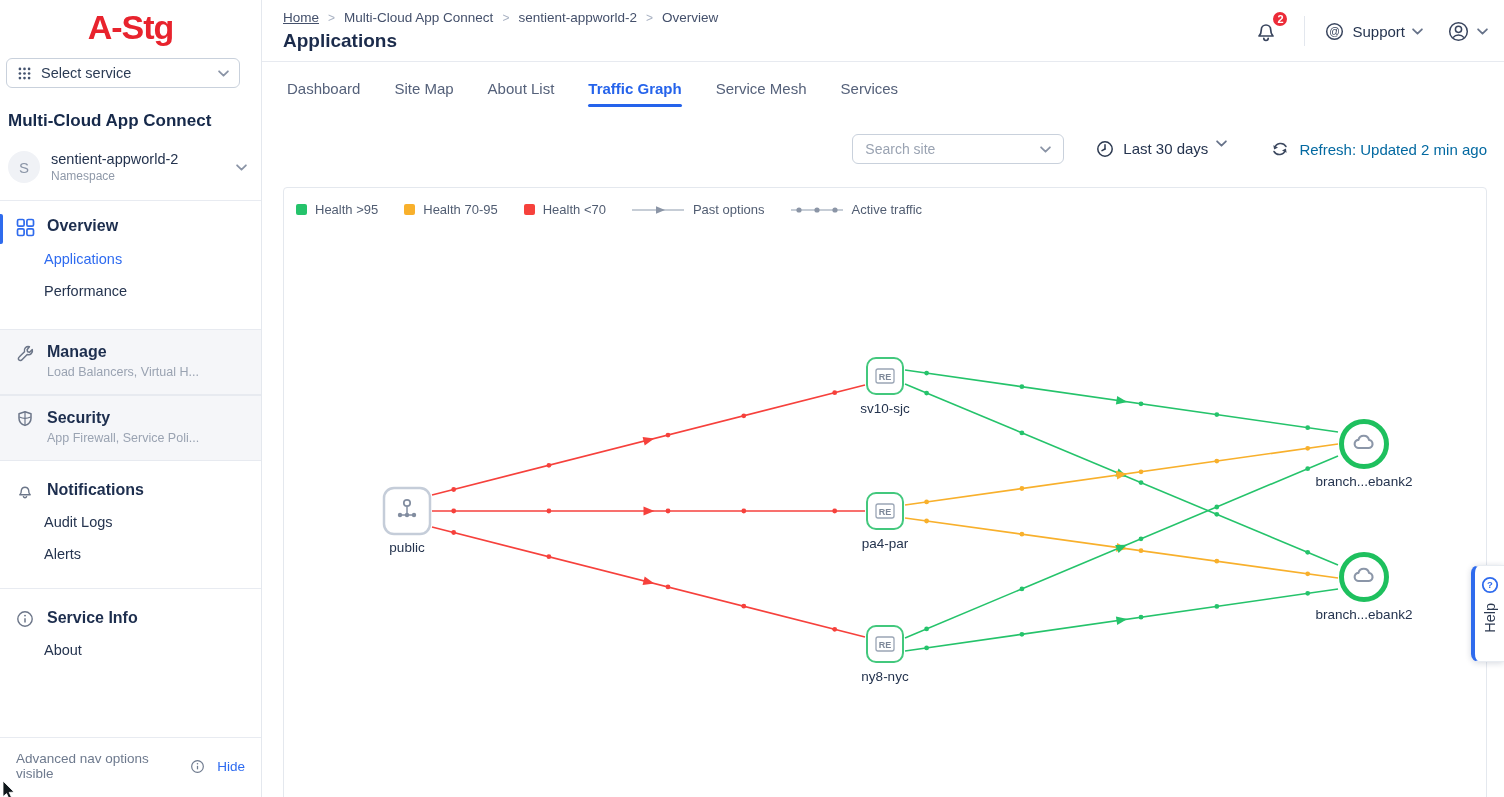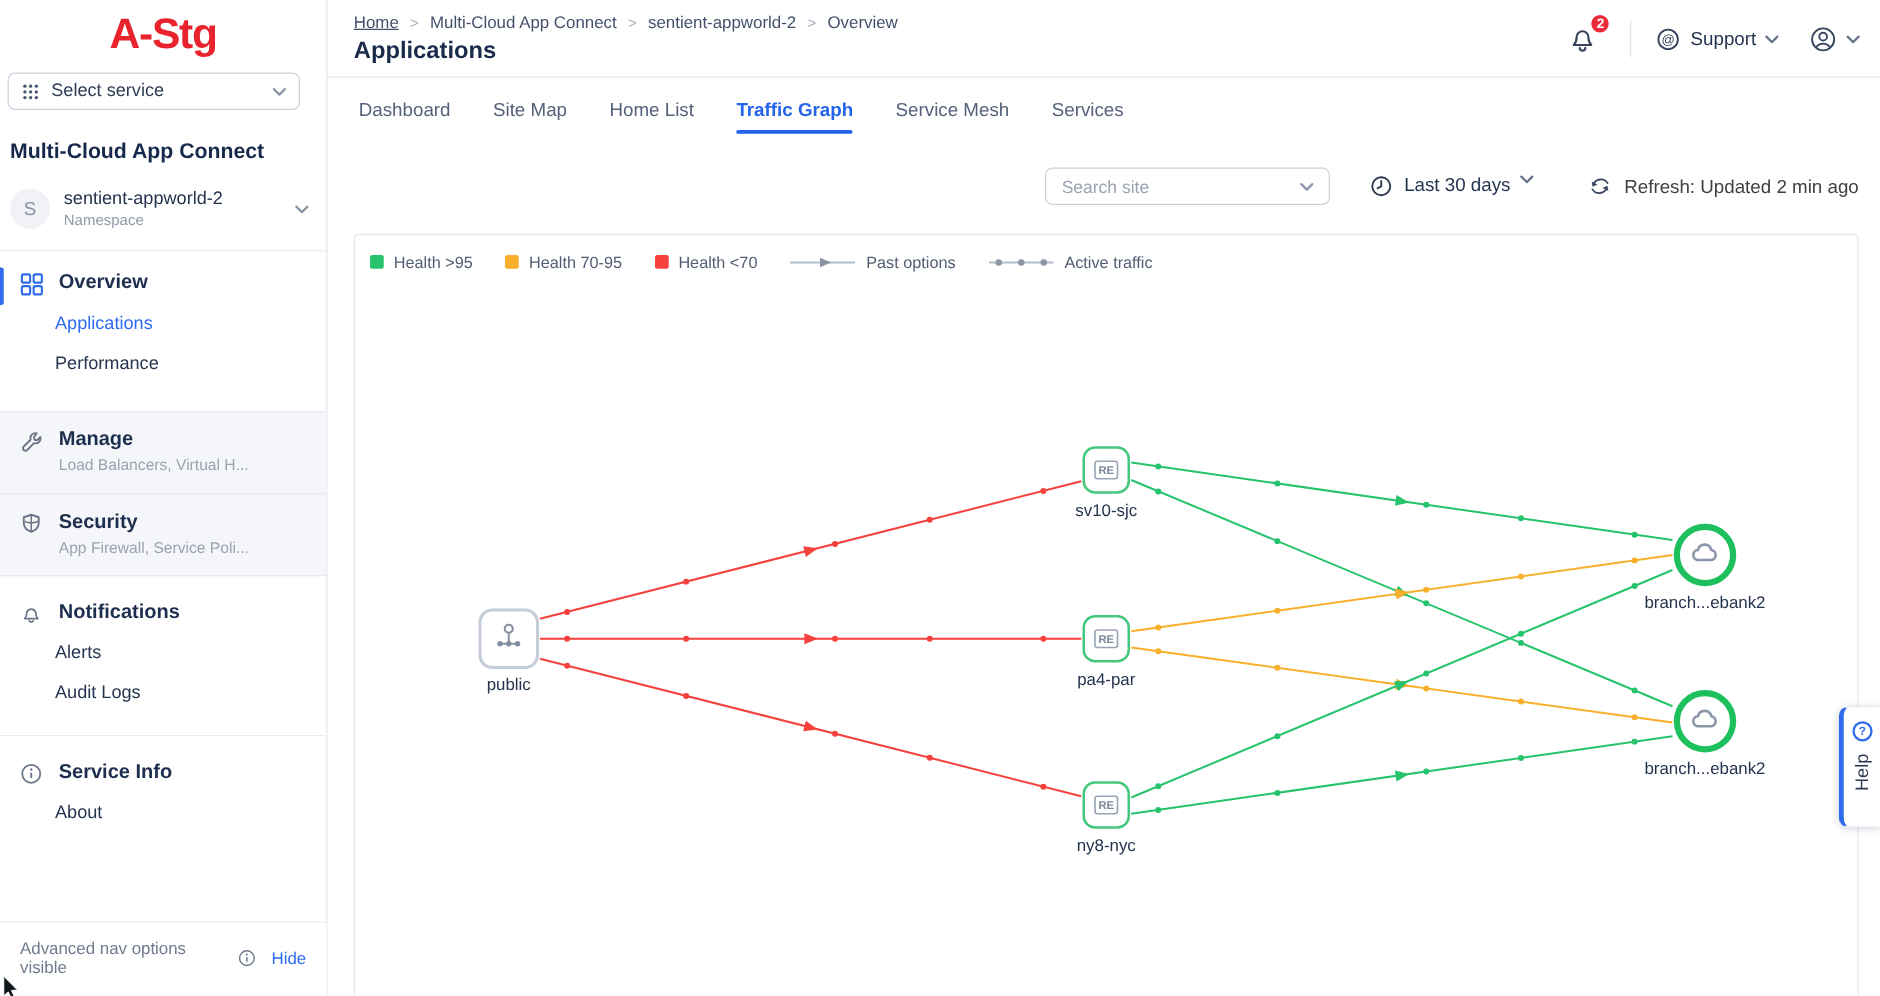--- a/index.html
+++ b/index.html
@@ -78,28 +78,28 @@
   .tabs { height:58px; display:flex; align-items:center; padding-left:25px; }
   .tab { font-size:15px; color:#55617a; margin-right:34px; cursor:pointer;
     position:relative; padding:6px 0 12px 0; }
   .tab.active { color:#2563eb; font-weight:700; }
   .tab.active::after { content:""; position:absolute; left:0; right:0; bottom:2px;
     height:3px; border-radius:2px; background:#2563eb; }
 
   
   .controls { margin-top:14px; height:30px; display:flex; align-items:center;
     justify-content:flex-end; padding-right:17px; }
-  .search-select { width:228px; height:30px; border:1px solid #c9d1dc; border-radius:6px;
+  .search-select { width:212px; height:30px; border:1px solid #c9d1dc; border-radius:6px;
     display:flex; align-items:center; padding:0 12px; cursor:pointer; background:#fff; }
   .search-select .ph { font-size:14px; color:#9aa3b2; }
   .search-select .chev { margin-left:auto; }
   .time-range { display:flex; align-items:flex-start; margin-left:32px; cursor:pointer; }
   .time-range .txt { font-size:15px; color:#25344f; margin:0 8px 0 9px; }
   .refresh { display:flex; align-items:center; margin-left:44px; cursor:pointer; }
-  .refresh .txt { font-size:15px; color:#404040; margin-left:10px; }
+  .refresh .txt { font-size:15px; color:#0369a1; margin-left:10px; }
 
   
   .panel { margin:23px 17px 0 21px; height:728px; border:1px solid #e4e8ee;
     border-radius:4px; position:relative; background:#fff; }
   .graph-legend { position:absolute; top:14px; left:12px; display:flex;
     align-items:center; z-index:3; }
   .gl-item { display:flex; align-items:center; margin-right:26px; }
   .gl-swatch { width:11px; height:11px; border-radius:2px; margin-right:8px; }
   .gl-glyph { margin-right:9px; }
   .gl-label { font-size:13px; color:#515d72; }
@@ -222,22 +222,22 @@
         <div class="side-head">
           <span class="s-icon">
             <svg width="18" height="18" viewBox="0 0 18 18">
               <path d="M3.8 12.8 h10.4 c-1.3-1.4-1.6-2.9-1.6-4.9 a3.8 3.8 0 0 0-7.2 0 c0 2-.3 3.5-1.6 4.9 z" fill="none" stroke="#6c7689" stroke-width="1.4" stroke-linejoin="round"></path>
               <path d="M7.4 14.6 a1.7 1.7 0 0 0 3.2 0" fill="none" stroke="#6c7689" stroke-width="1.4" stroke-linecap="round"></path>
             </svg>
           </span>
           <span class="s-text"><span class="s-title">Notifications</span></span>
         </div>
         <div class="side-items">
+          <div class="side-item">Audit Logs</div>
           <div class="side-item">Alerts</div>
-          <div class="side-item">Audit Logs</div>
         </div>
       </div>
       <hr class="side-div" style="margin-top: 18px;">
       <div class="side-section  sec-pad">
         <div class="side-head">
           <span class="s-icon">
             <svg width="18" height="18" viewBox="0 0 18 18">
               <circle cx="9" cy="9" r="7.2" fill="none" stroke="#6c7689" stroke-width="1.4"></circle>
               <line x1="9" y1="8.2" x2="9" y2="12.4" stroke="#6c7689" stroke-width="1.5"></line>
               <circle cx="9" cy="5.6" r="0.95" fill="#6c7689"></circle>
@@ -320,21 +320,21 @@
               <polyline points="1,1 5,5 9,1" fill="none" stroke="#67738a" stroke-width="1.6" stroke-linecap="round" stroke-linejoin="round"></polyline>
             </svg>
         </span>
       </div>
     </div>
   </header>
 
   <div class="tabs" id="tabs">
       <div class="tab">Dashboard</div>
       <div class="tab">Site Map</div>
-      <div class="tab">Home List</div>
+      <div class="tab">About List</div>
       <div class="tab active">Traffic Graph</div>
       <div class="tab">Service Mesh</div>
       <div class="tab">Services</div>
     </div>
 
   <div class="controls">
     <div class="search-select">
       <span class="ph">Search site</span>
       <span class="chev">
         <svg width="11" height="7" viewBox="0 0 10 6">

